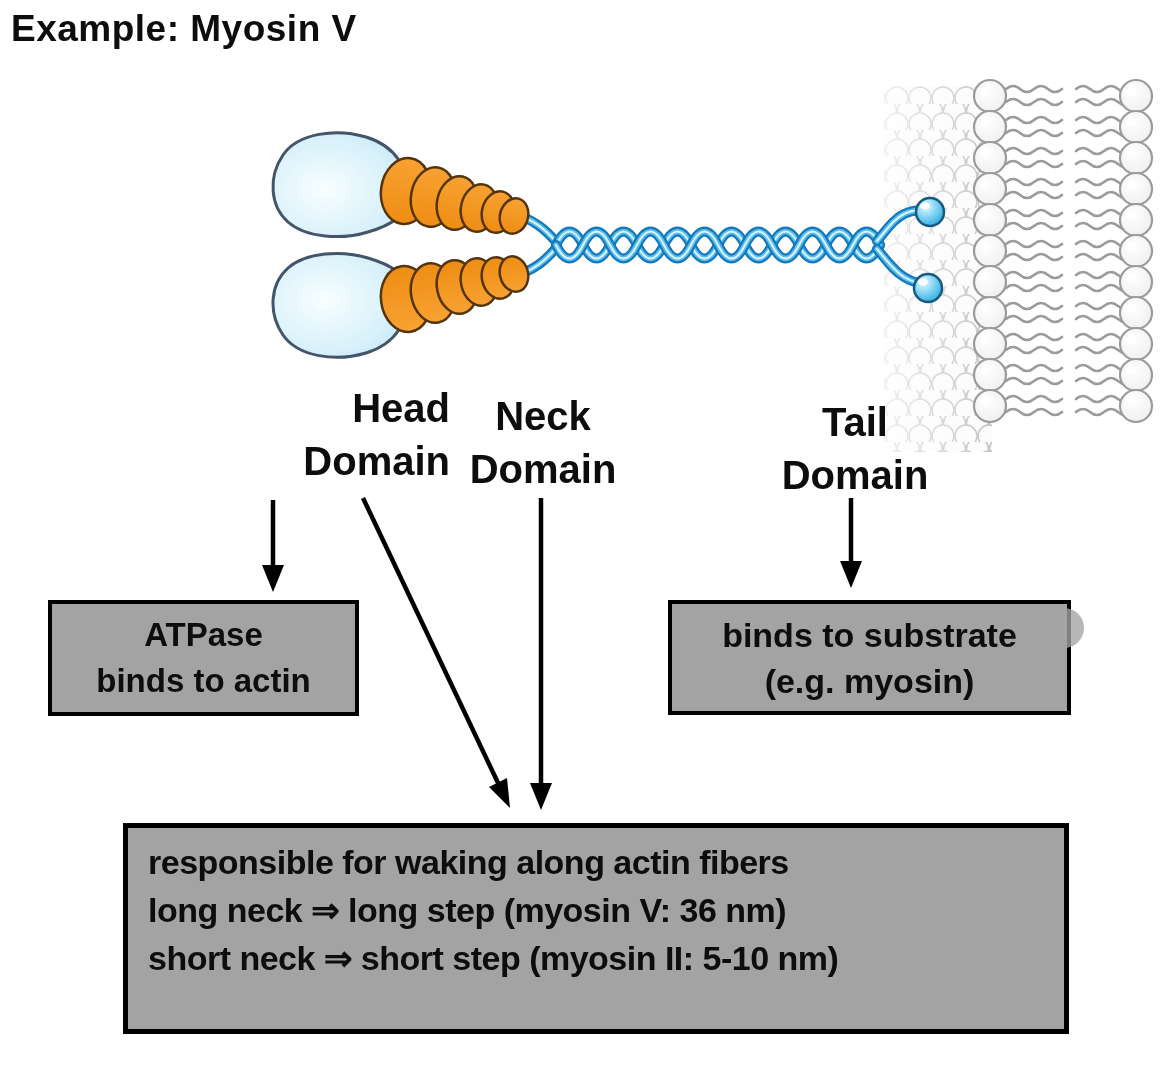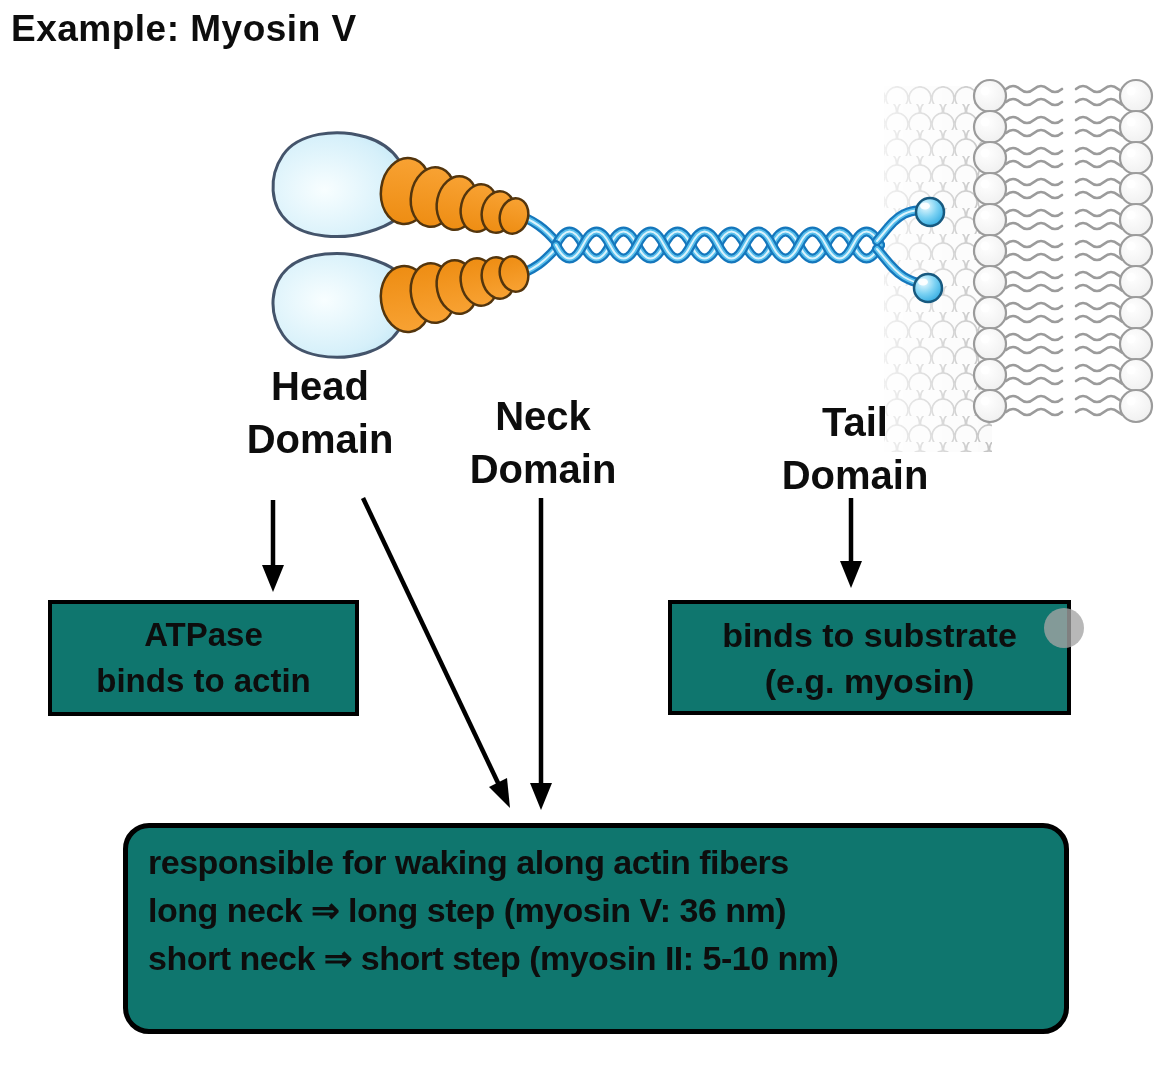--- a/index.html
+++ b/index.html
@@ -6,28 +6,28 @@
   body{width:1160px;height:1091px;position:relative;overflow:hidden;
        font-family:"Liberation Sans", sans-serif;color:#0d0d0d;}
   .abs{position:absolute;}
   #art{position:absolute;left:0;top:0;width:1160px;height:1091px;}
 
   .title{left:11px;top:8px;font-size:37px;font-weight:bold;letter-spacing:0.5px;}
 
   .domain-label{width:260px;text-align:center;font-size:40px;font-weight:bold;line-height:53px;}
   .domain-label span{display:block;}
 
-  .callout{border:4px solid #000;background:#0f766e;display:flex;flex-direction:column;
+  .callout{border:4px solid #000;background:#a3a3a3;display:flex;flex-direction:column;
            justify-content:center;align-items:center;text-align:center;
            font-weight:bold;box-sizing:border-box;}
   .callout-head{left:48px;top:600px;width:311px;height:116px;font-size:33px;line-height:46px;}
   .callout-tail{left:668px;top:600px;width:403px;height:115px;font-size:34px;line-height:46px;}
   .callout-neck{left:123px;top:823px;width:946px;height:211px;border-width:5px;
                 font-size:34px;font-weight:bold;line-height:48px;letter-spacing:-0.5px;
-                display:block;text-align:left;padding:10px 8px 0 20px;border-radius:26px;}
+                display:block;text-align:left;padding:10px 8px 0 20px;}
 
   .pointer-dot{left:1044px;top:608px;width:40px;height:40px;border-radius:50%;
                background:rgba(164,164,164,0.78);}
 
   
   .c1{fill:none;stroke:#1577bc;stroke-width:10;stroke-linecap:round;}
   .c2{fill:none;stroke:#58bfec;stroke-width:5.5;stroke-linecap:round;}
   .c3{fill:none;stroke:#dcf3fc;stroke-width:2;stroke-linecap:round;}
   .sqg{fill:none;stroke:#9b9b9b;stroke-width:2.6;stroke-linecap:round;}
   .lhead{fill:url(#lipG);stroke:#9b9b9b;stroke-width:2.2;}
@@ -165,21 +165,21 @@
     </g>
     <g>
       <line class="arrow" x1="363" y1="498" x2="499" y2="785"></line>
       <polygon class="arrowhead" points="510,808 507,778 489,787"></polygon>
     </g>
   </g>
 </svg>
 
 <div class="abs title">Example: Myosin V</div>
 
-<div class="abs domain-label" style="left:190px;top:360px;">
+<div class="abs domain-label" style="left:190px;top:382px;text-align:right;">
   <span>Head</span>
   <span>Domain</span>
 </div>
 <div class="abs domain-label" style="left:413px;top:390px;">
   <span>Neck</span>
   <span>Domain</span>
 </div>
 <div class="abs domain-label" style="left:725px;top:396px;">
   <span>Tail</span>
   <span>Domain</span>

